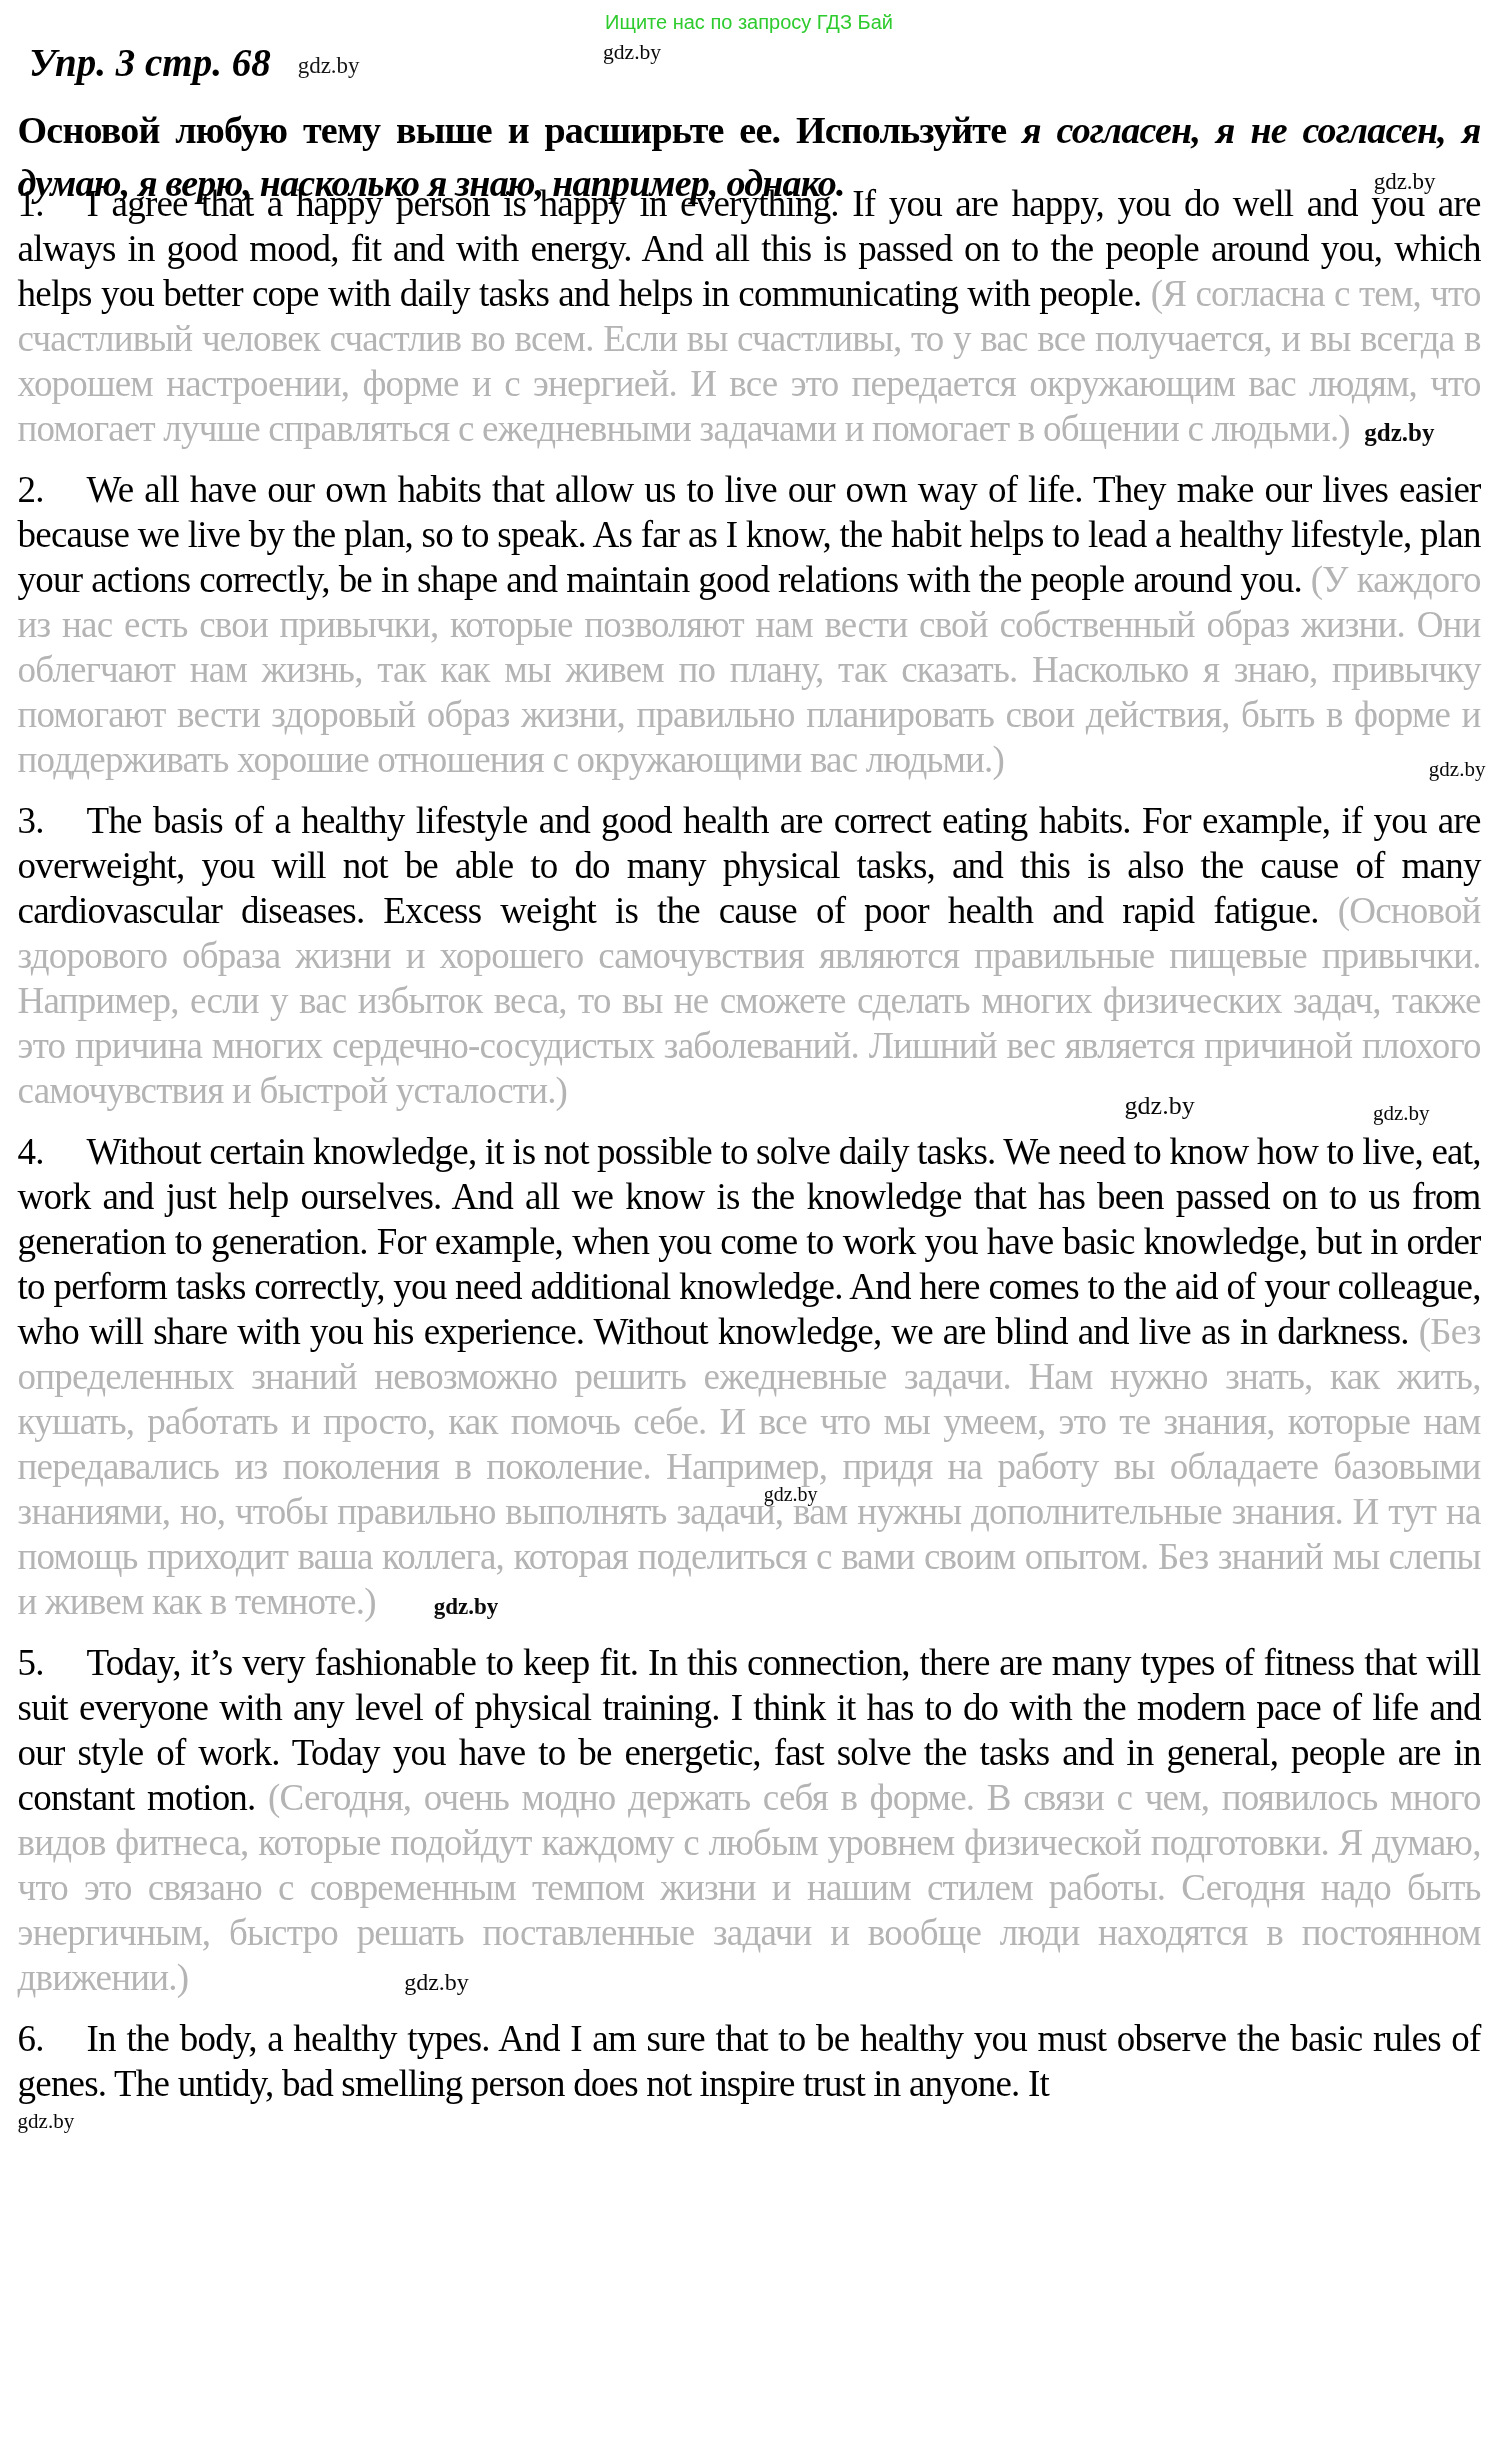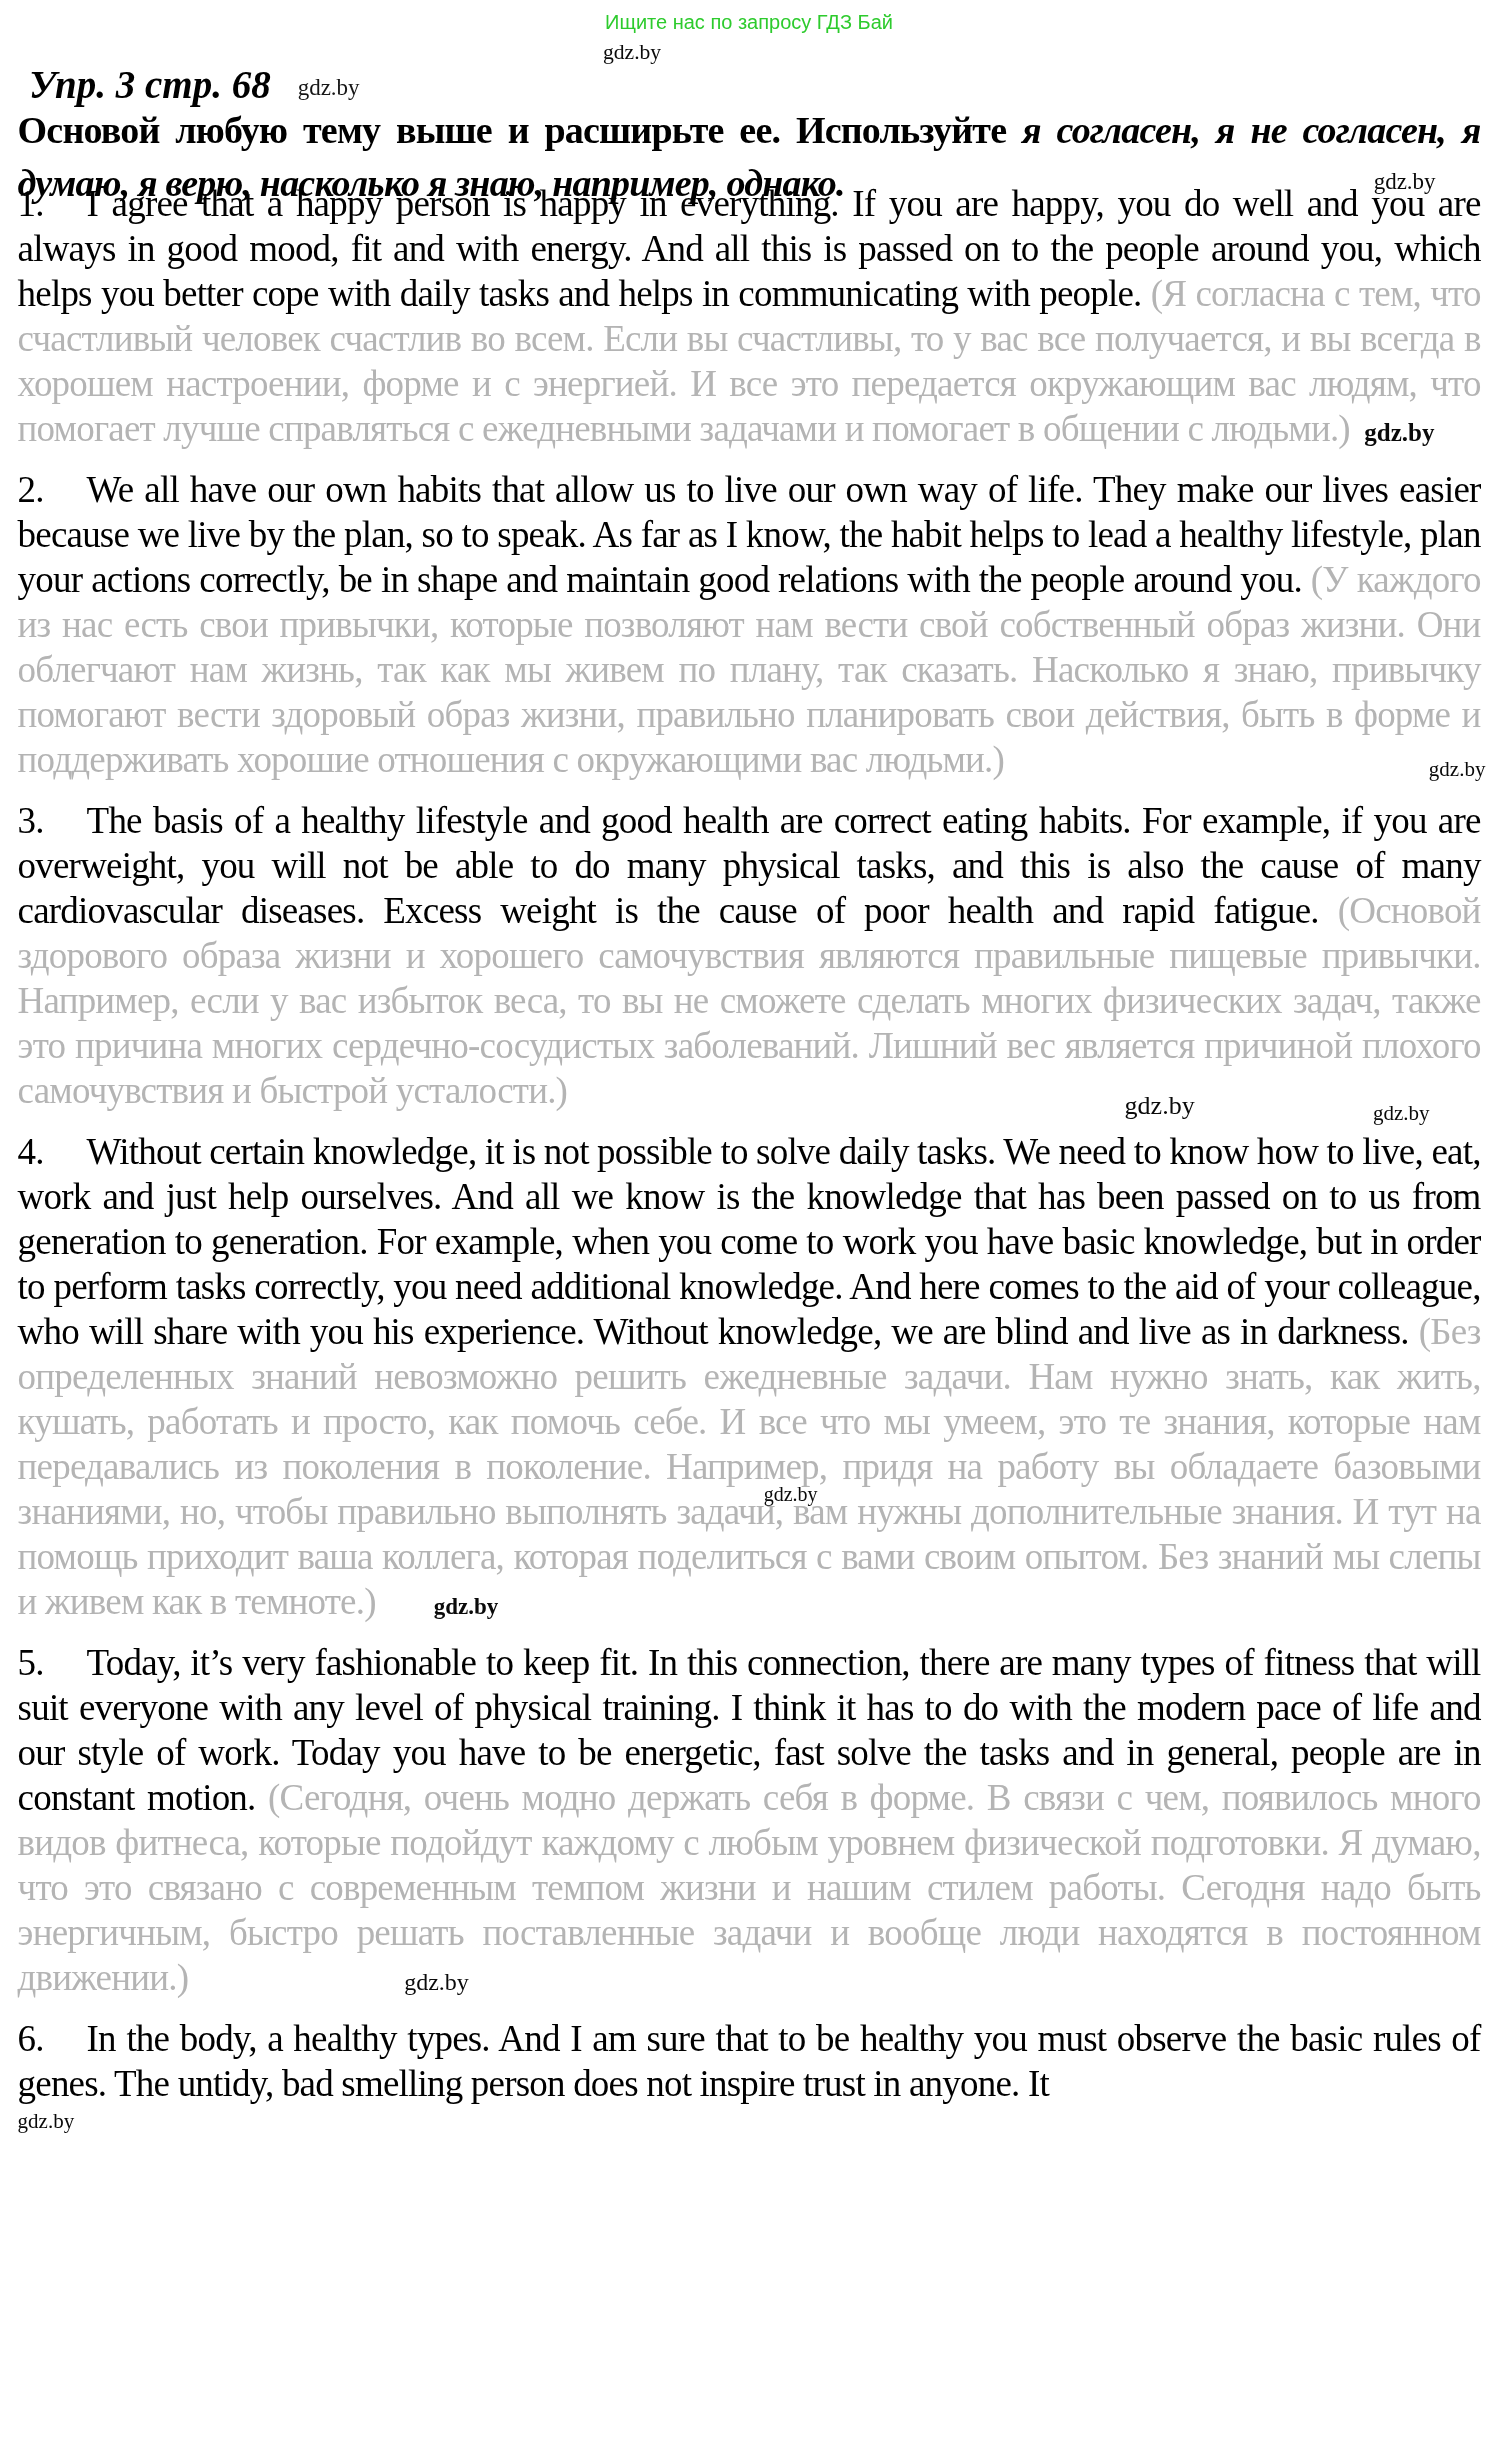--- a/index.html
+++ b/index.html
@@ -27,21 +27,21 @@
   }
   .wm{
     font-family:Liberation Serif, serif;
     font-size:24px;line-height:1;
     color:var(--watermark-black);
     letter-spacing:0;
     white-space:nowrap;
   }
   .wm-top{position:absolute;top:42px;left:603px;font-size:21.6px;}
   
-  .title-row{position:absolute;top:64px;left:29px;white-space:nowrap;}
+  .title-row{position:absolute;top:42px;left:29px;white-space:nowrap;}
   .ex-title{
     font-weight:bold;font-style:italic;
     font-size:39px;line-height:42px;
     color:#000;
   }
   .wm-title{font-size:23px;margin-left:27px;color:#161616;vertical-align:3.2px;}
   
   .heading{
     position:absolute;top:104px;left:17.6px;width:1463px;
     font-weight:bold;font-size:38px;line-height:53px;

